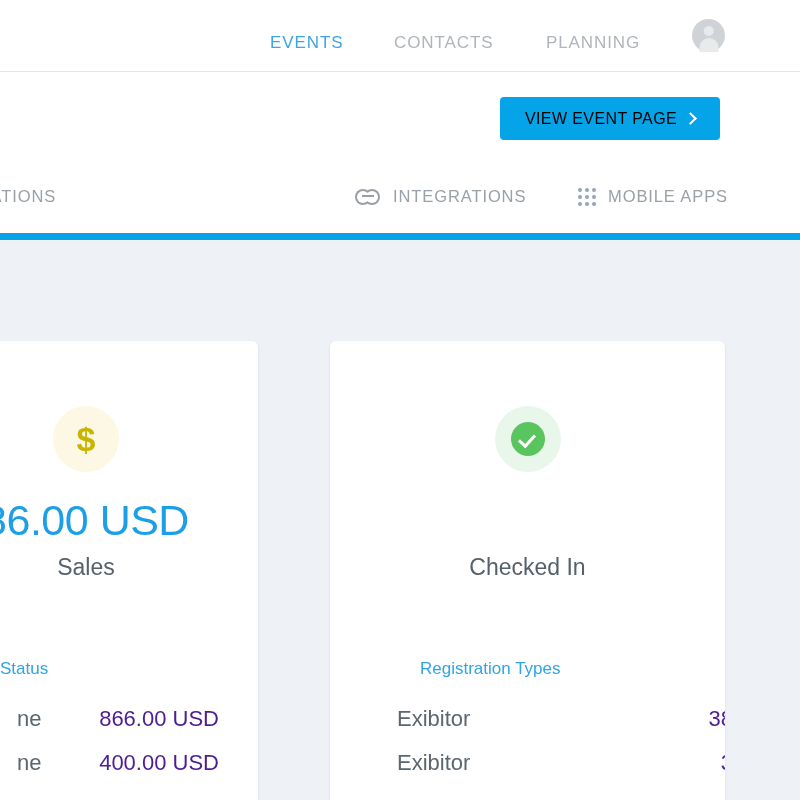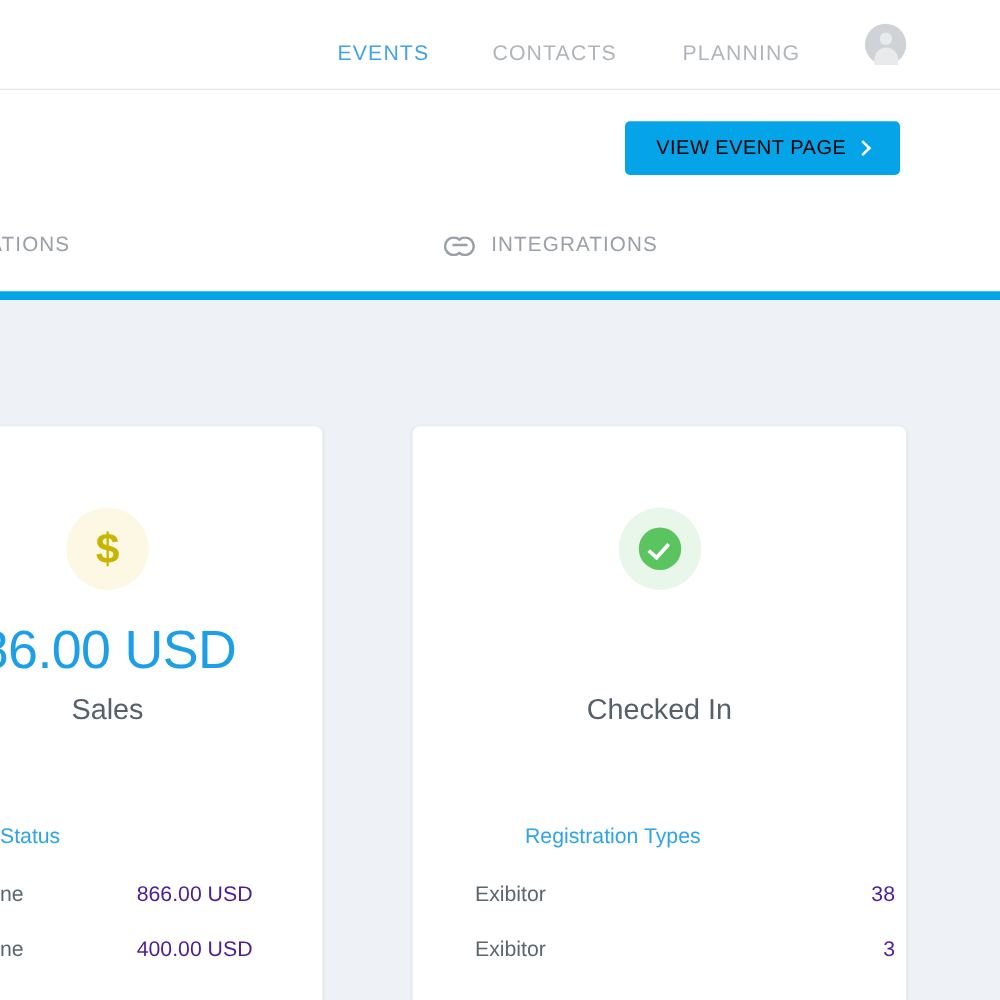--- a/index.html
+++ b/index.html
@@ -156,21 +156,22 @@
   }
 
   .section-title {
     position: absolute; top: 318px; font-size: 17px; color: #2fa4e7; font-weight: 400;
   }
   #card-sales     .section-title { left: 86px; }
   #card-checkedin .section-title { left: 50px; margin-left: 40px; }
 
   .stat-row {
     position: absolute; display: flex; justify-content: space-between; align-items: flex-start;
-    font-size: 17px;
+    font-size: 22px;
+    margin-left: 17px;
   }
   #card-sales .stat-row     { left: 86px; width: 202px; }
   #card-checkedin .stat-row { left: 50px; width: 336px; }
   .stat-row.r0 { top: 365px; }
   .stat-row.r1 { top: 409px; }
   .stat-name  { color: #5c6670; }
   .stat-value { color: #4c1d95; }
 </style>
 </head>
 <body>
@@ -203,20 +204,34 @@
 
     <div class="subnav-item" id="sub-integrations">
       <span class="link-icon">
         <span class="ring l"></span>
           <span class="ring r"></span>
           <span class="bar"></span>
       </span>
       <span class="subnav-label">INTEGRATIONS</span>
     </div>
 
+    <div class="subnav-item" id="sub-mobileapps">
+      <span class="grid-icon">
+        <i></i>
+          <i></i>
+          <i></i>
+          <i></i>
+          <i></i>
+          <i></i>
+          <i></i>
+          <i></i>
+          <i></i>
+      </span>
+      <span class="subnav-label">MOBILE APPS</span>
+    </div>
 
     <div class="highlight-box"></div>
   </div>
 
   <div class="blue-bar"></div>
 
   <div class="content"></div>
 
   <div class="card" id="card-sales">
     <div class="badge-wrap badge-money">

